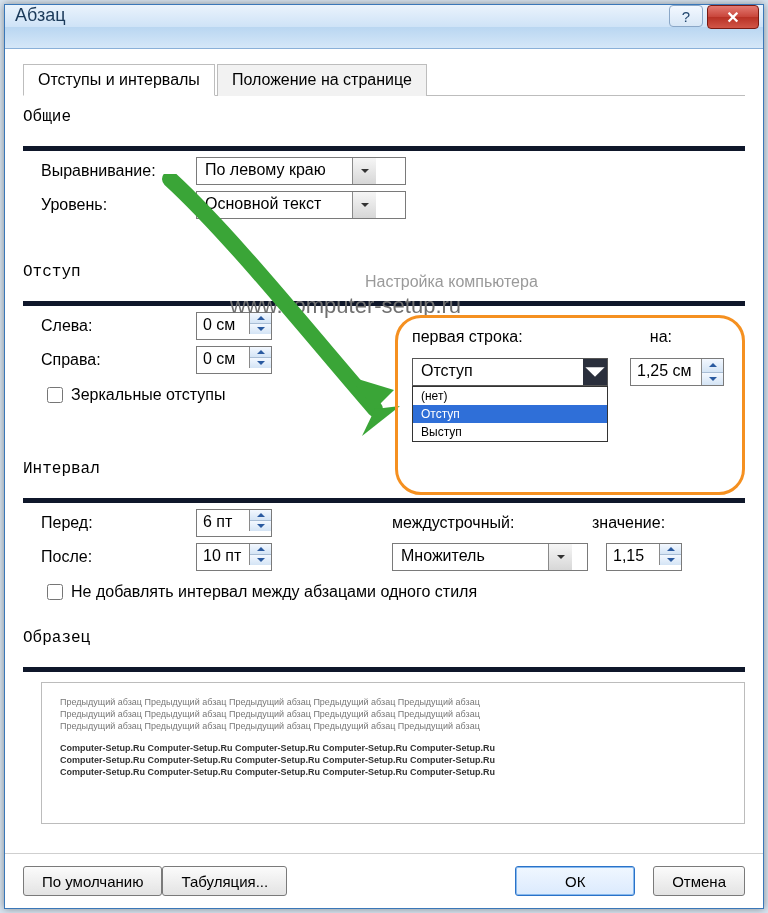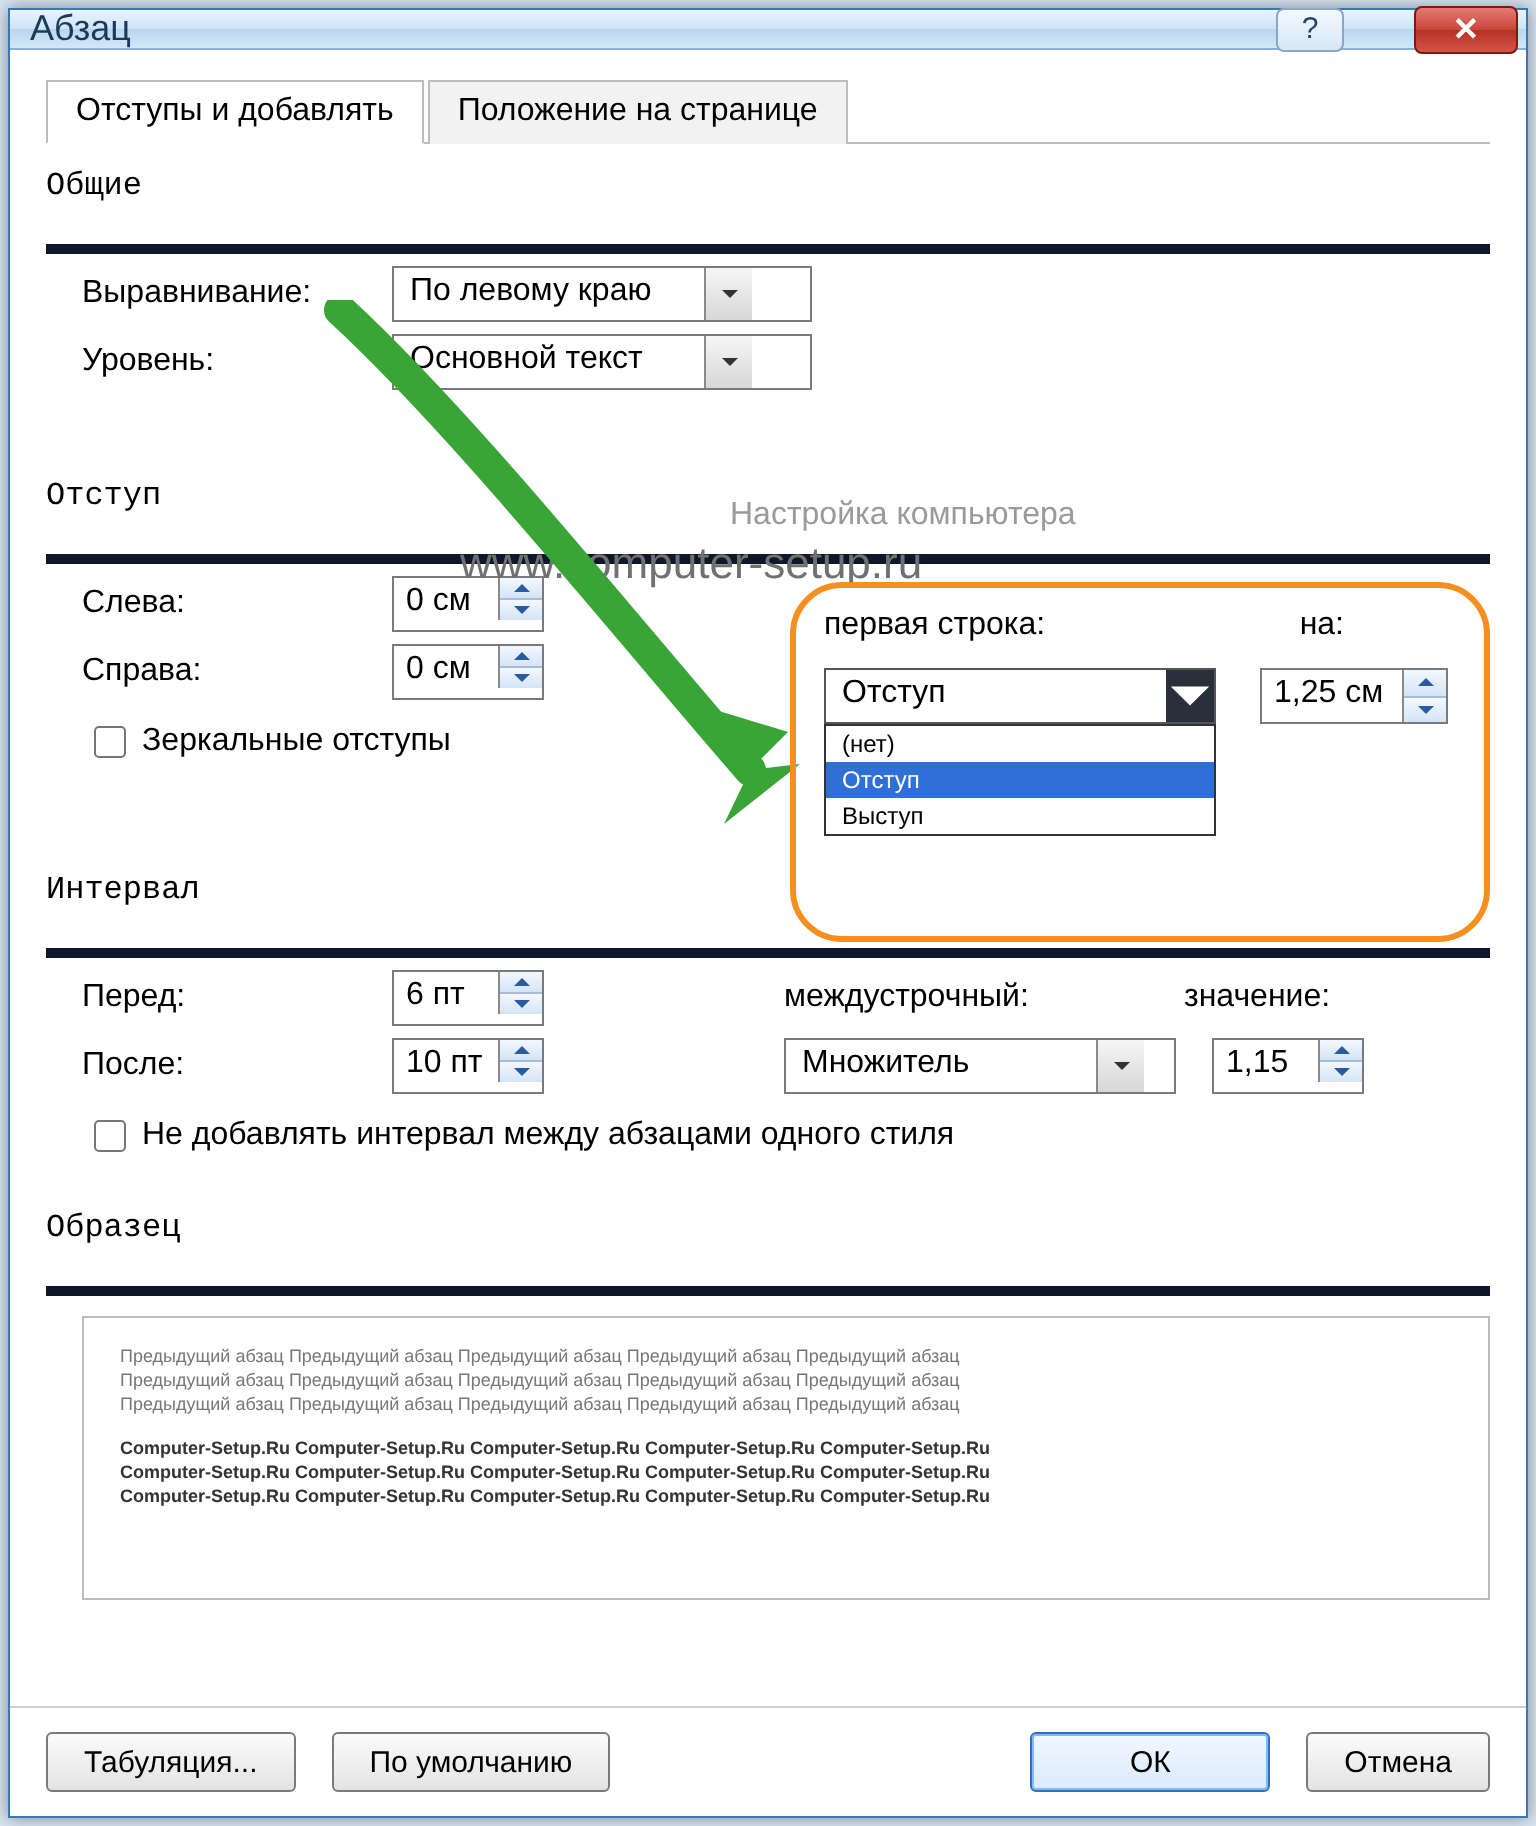--- a/index.html
+++ b/index.html
@@ -10,26 +10,25 @@
 }
 .window {
   width: 760px; height: 905px;
   background: #fff;
   border: 1px solid #3a77b8;
   box-shadow: 0 0 8px rgba(0,0,0,0.4);
   display: flex; flex-direction: column;
   font-size: 16px;
 }
 .titlebar {
-  height: 20px;
+  height: 44px;
   background: linear-gradient(#eaf3fc, #cfe3f7 50%, #b9d6f1 51%, #d5e7f8);
   border-bottom: 1px solid #8ab0d8;
-  display: flex; align-items: center;
+  display: flex; align-items: flex-start;
   padding: 0 4px 0 10px;
-  gap: 31px;
 }
 .titlebar .title { flex: 1; color: #1b3a5a; font-size: 18px; }
 .wbtn {
   width: 34px; height: 22px;
   border-radius: 4px; margin-left: 4px;
   display: flex; align-items: center; justify-content: center;
   border: 1px solid #8aa7c7;
   background: linear-gradient(#f3f8ff,#d8e7f6);
   cursor: pointer;
 }
@@ -146,21 +145,21 @@
         <span>?</span>
       </div>
     <div class="wbtn close">
         <span>✕</span>
       </div>
   </div>
 
   <div class="body">
 
     <div class="tabstrip">
-      <div class="tab active">Отступы и добавлять</div>
+      <div class="tab active">Отступы и интервалы</div>
       <div class="tab">Положение на странице</div>
     </div>
 
     <div class="group-title">Общие</div>
     <div class="row">
       <div class="lbl"><span>Выравнивание:</span></div>
       <div class="combo" style="width:210px">
         <div class="val">По левому краю</div>
         <div class="arrow">
           <svg viewBox="0 0 10 10">
@@ -347,19 +346,19 @@
       <div class="sample-line">Предыдущий абзац Предыдущий абзац Предыдущий абзац Предыдущий абзац Предыдущий абзац</div>
       <div class="sample-line">Предыдущий абзац Предыдущий абзац Предыдущий абзац Предыдущий абзац Предыдущий абзац</div>
       <div style="height:8px"></div>
       <div class="sample-line bold">Computer-Setup.Ru Computer-Setup.Ru Computer-Setup.Ru Computer-Setup.Ru Computer-Setup.Ru</div>
       <div class="sample-line bold">Computer-Setup.Ru Computer-Setup.Ru Computer-Setup.Ru Computer-Setup.Ru Computer-Setup.Ru</div>
       <div class="sample-line bold">Computer-Setup.Ru Computer-Setup.Ru Computer-Setup.Ru Computer-Setup.Ru Computer-Setup.Ru</div>
     </div>
   </div>
 
   <div class="footer">
+    <button class="btn">По умолчанию</button>
     <button class="btn spacing-right">Табуляция...</button>
-    <button class="btn">По умолчанию</button>
     <div class="gap"></div>
     <button class="btn ok spacing-right">ОК</button>
     <button class="btn">Отмена</button>
   </div>
 </div>
 
 </body></html>

